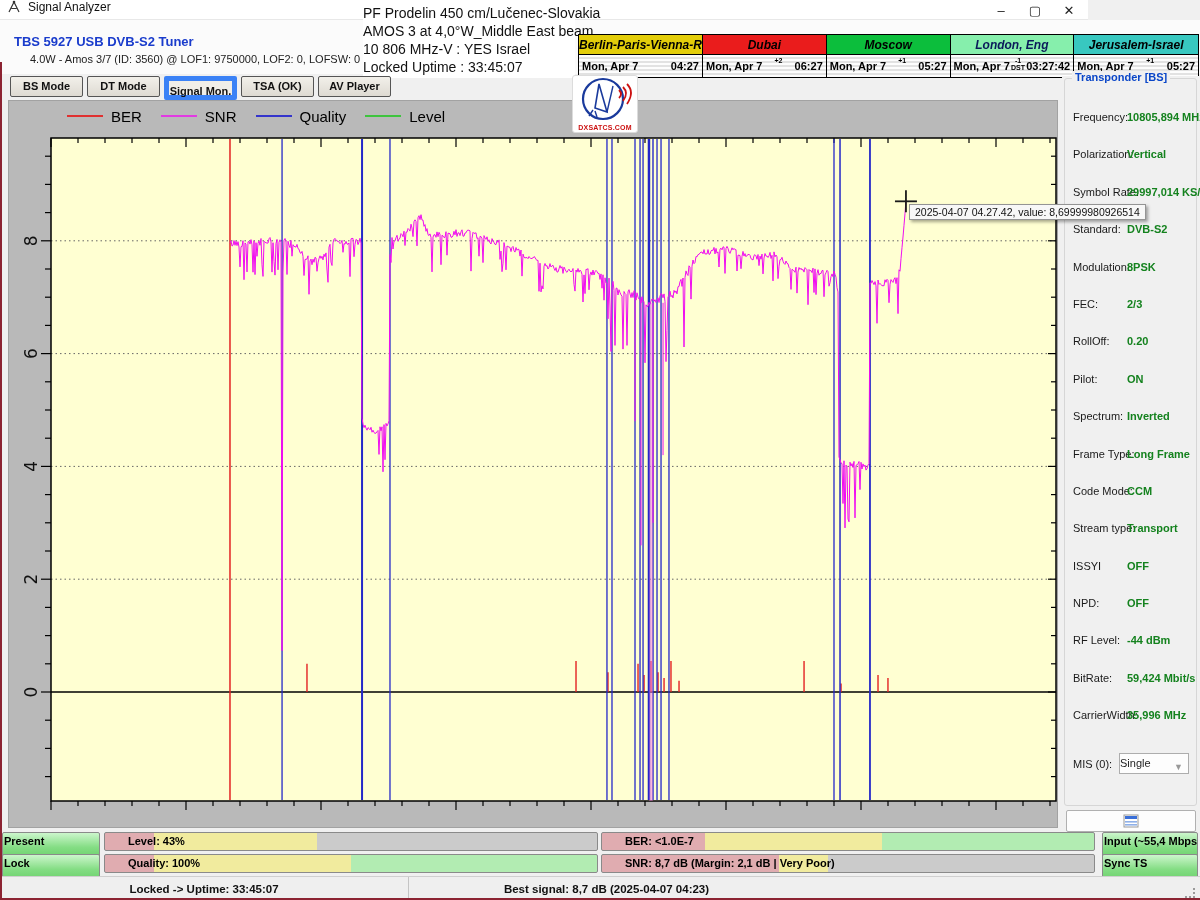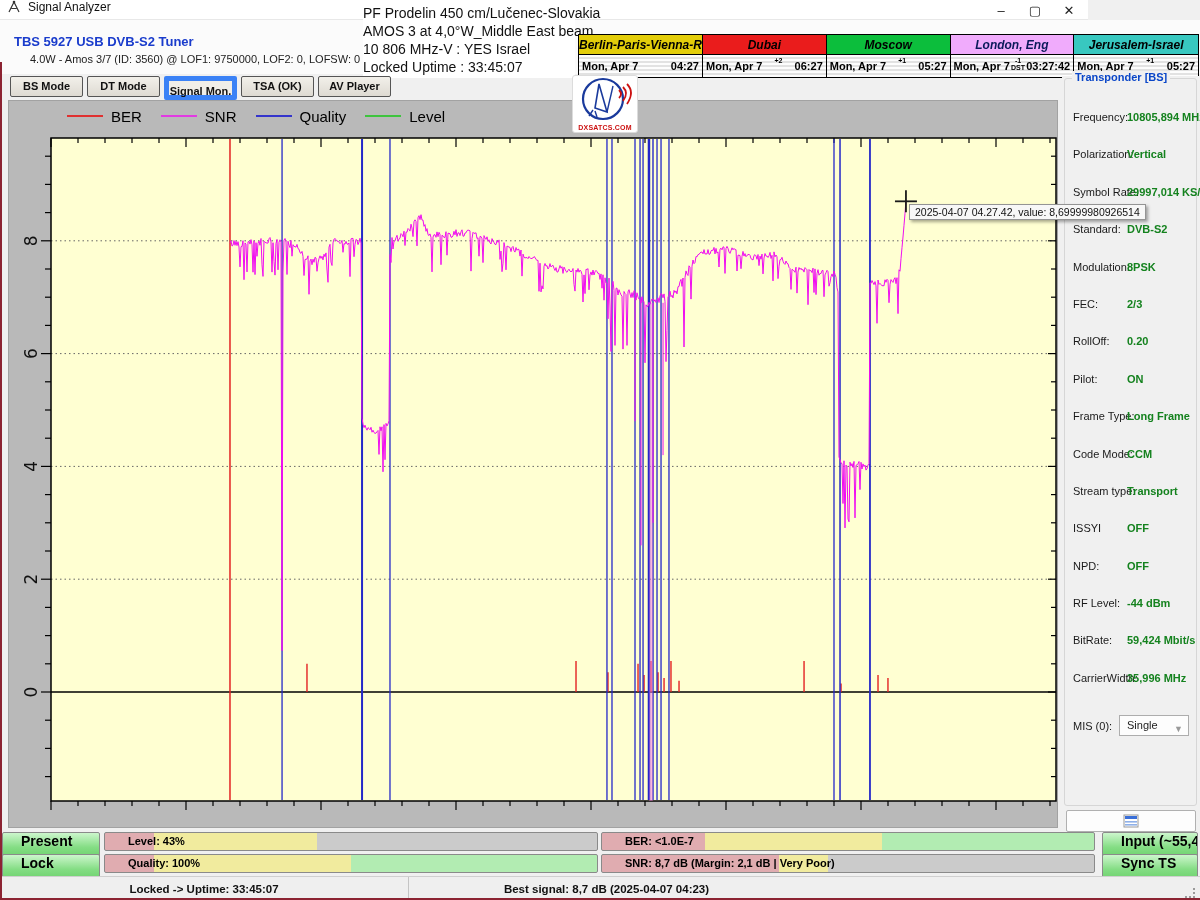--- a/index.html
+++ b/index.html
@@ -70,31 +70,31 @@
     border:1px solid #d6d6d6; border-radius:3px; }
   .grouptitle { position:absolute; left:7px; top:-8px; background:#f0f0f0; padding:0 3px;
     font-size:11px; font-weight:bold; color:#0a46c8; }
   .trrows { position:absolute; left:0; top:0; width:100%; padding-top:30px; }
   .trrow { position:relative; height:37.4px; }
   .trlabel { position:absolute; left:8px; top:2px; font-size:11px; color:#1a1a1a; }
   .trvalue { position:absolute; left:62px; top:2px; font-size:11px; font-weight:bold; color:#14821e; white-space:nowrap; }
   .misrow { position:relative; margin-top:8px; height:24px; }
   .mislabel { position:absolute; left:8px; top:5px; font-size:11px; color:#1a1a1a; }
   .misselect { position:absolute; left:54px; top:0; width:70px; height:21px; background:#fdfdfd;
-    border:1px solid #adadad; font-size:11px; color:#222; line-height:19px; padding-left:7px; cursor:pointer; }
+    border:1px solid #adadad; font-size:11px; color:#222; line-height:19px; cursor:pointer; }
   .mischev { position:absolute; right:5px; top:4px; font-size:9px; color:#999; }
   .listbtn { position:absolute; left:4px; top:734px; width:130px; height:22px; background:#fdfdfd;
     border:1px solid #b0b0b0; border-radius:2px; display:flex; align-items:center; justify-content:center; cursor:pointer; }
 
   
   .statusrows { position:absolute; left:2px; top:832px; width:1196px; height:43px; }
   .srow { display:flex; height:19px; margin-bottom:3px; }
   .badge { width:98px; height:28px; border:1px solid #8a8a8a; border-radius:2px;
-    background:linear-gradient(180deg,#ccf6cc,#84dd84 55%,#6bd06b); font-size:14px; font-weight:bold;
-    color:#000; line-height:17px; padding-left:18px; margin-right:4px; white-space:nowrap; overflow:hidden; }
+    background:linear-gradient(180deg,#ccf6cc,#84dd84 55%,#6bd06b); font-size:11px; font-weight:bold;
+    color:#000; line-height:17px; padding-left:1px; margin-right:4px; white-space:nowrap; overflow:hidden; }
   .badge.right { margin-right:0; margin-left:4px; width:96px; }
   .sbar { flex:1; height:19px; border:1px solid #8a8a8a; border-radius:2px; margin-right:3px;
     font-size:11px; font-weight:bold; color:#000; line-height:17px; padding-left:23px; white-space:nowrap; overflow:hidden; }
 
   
   .statusbar { position:absolute; left:0; top:876px; width:1200px; height:24px; background:#efefef;
     border-top:1px solid #cfcfcf; display:flex; align-items:center; }
   .sbcell { height:100%; display:flex; align-items:center; justify-content:center;
     font-size:11.5px; font-weight:bold; color:#111; }
   .sbcell.c1 { width:34%; } .sbcell.c2 { width:31.5%; border-left:1px solid #c4c4c4; }
@@ -147,21 +147,21 @@
         </div>
         <div class="clockcol">
           <div class="clockhead" style="background: rgb(12, 190, 60); color: rgb(0, 0, 0);">Moscow</div>
           <div class="clockbody">
             <span class="clockdate">Mon, Apr 7</span>
             <span class="clockoff">+1</span>
             <span class="clocktime">05:27</span>
           </div>
         </div>
         <div class="clockcol">
-          <div class="clockhead" style="background: #f0abfc; color: rgb(10, 26, 90);">London, Eng</div>
+          <div class="clockhead" style="background: #86efac; color: rgb(10, 26, 90);">London, Eng</div>
           <div class="clockbody">
             <span class="clockdate">Mon, Apr 7</span>
             <span class="clockoff">-1<br>DST</span>
             <span class="clocktime">03:27:42</span>
           </div>
         </div>
         <div class="clockcol">
           <div class="clockhead" style="background: rgb(56, 200, 192); color: rgb(0, 0, 0);">Jerusalem-Israel</div>
           <div class="clockbody">
             <span class="clockdate">Mon, Apr 7</span>
@@ -423,20 +423,24 @@
           </div>
           <div class="trrow">
             <span class="trlabel">RollOff:</span>
             <span class="trvalue">0.20</span>
           </div>
           <div class="trrow">
             <span class="trlabel">Pilot:</span>
             <span class="trvalue">ON</span>
           </div>
           <div class="trrow">
+            <span class="trlabel">Spectrum:</span>
+            <span class="trvalue">Inverted</span>
+          </div>
+          <div class="trrow">
             <span class="trlabel">Frame Type:</span>
             <span class="trvalue">Long Frame</span>
           </div>
           <div class="trrow">
             <span class="trlabel">Code Mode:</span>
             <span class="trvalue">CCM</span>
           </div>
           <div class="trrow">
             <span class="trlabel">Stream type:</span>
             <span class="trvalue">Transport</span>

